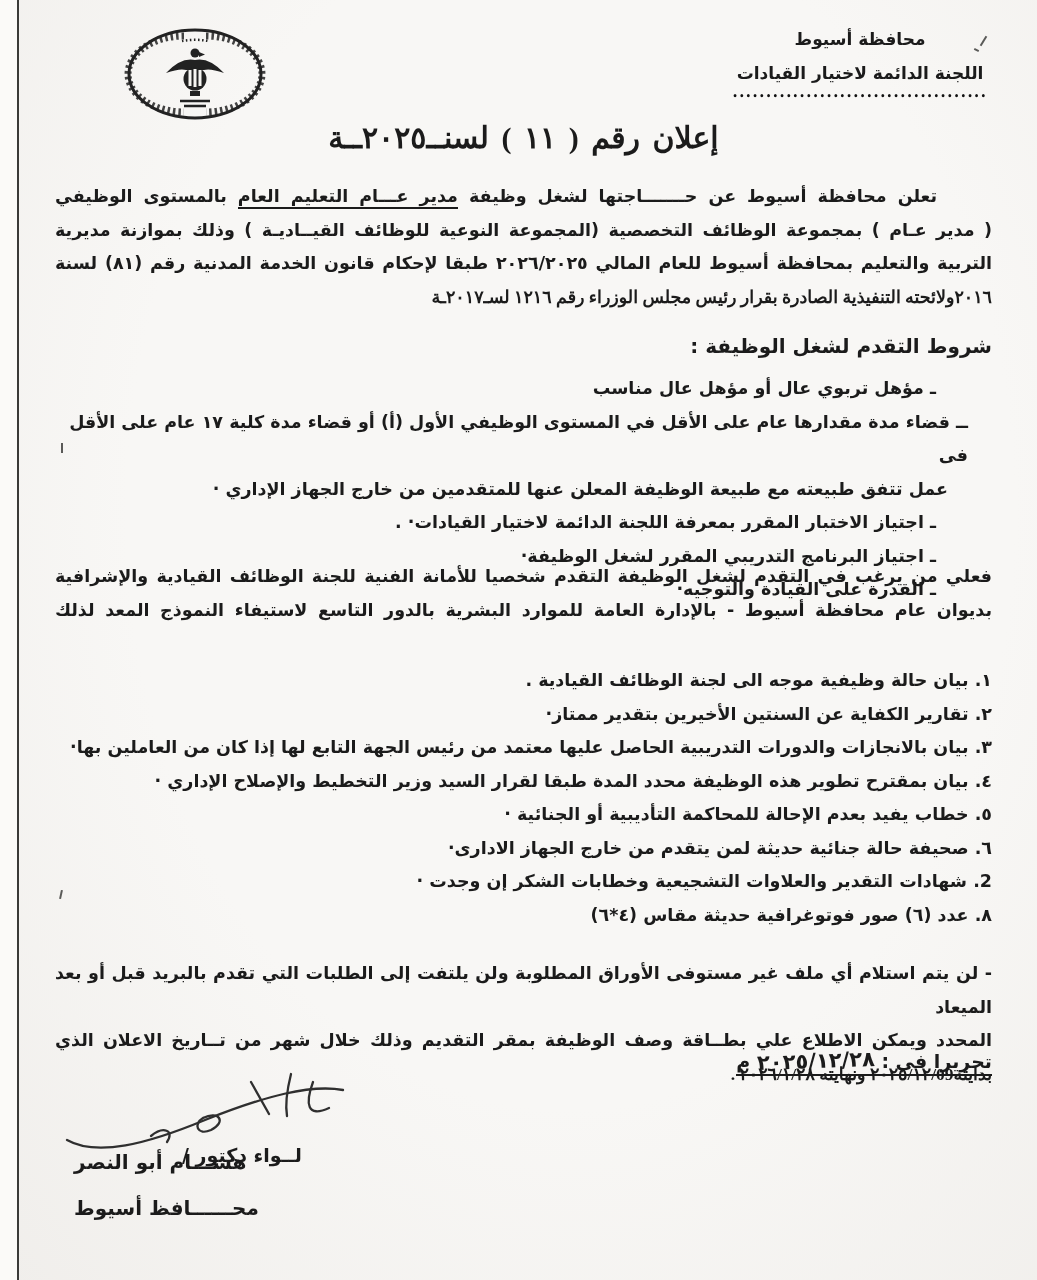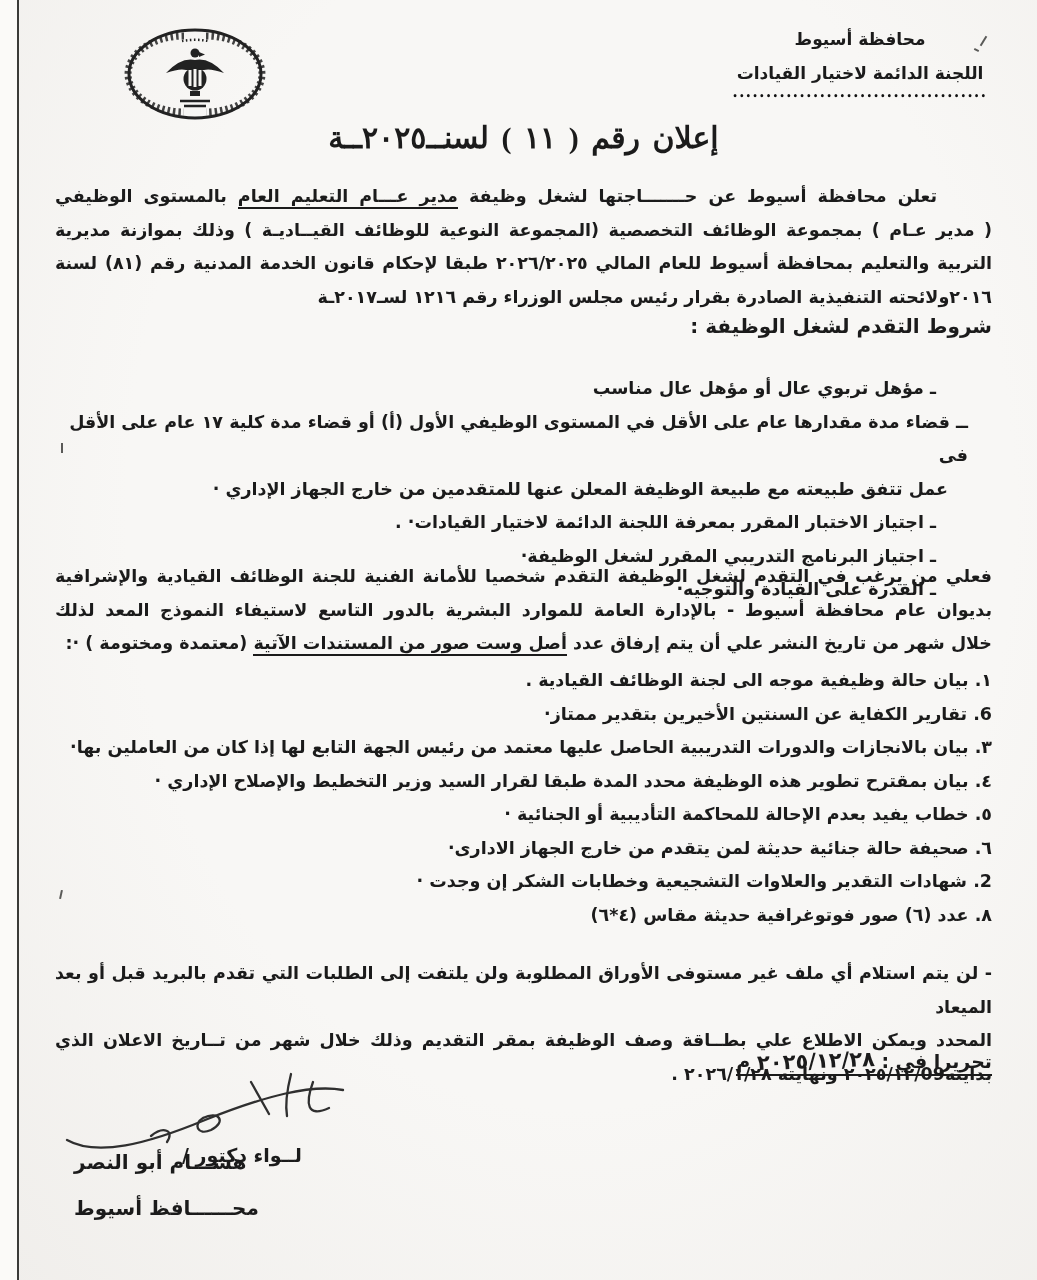--- a/index.html
+++ b/index.html
@@ -33,27 +33,27 @@
     position:absolute;top:120px;left:55px;right:45px;
     text-align:center;font-size:30px;letter-spacing:1.5px;word-spacing:5px;font-family:Liberation Serif, serif;
   }
 
   .sec{position:absolute;left:55px;right:45px;}
   .line{
     font-size:17.5px;line-height:33.5px;
     text-align:justify;text-align-last:justify;-moz-text-align-last:justify;
     overflow:hidden;
   }
-  .line.endline{text-align:right;text-align-last:right;-moz-text-align-last:right;}
+  .line.endline{text-align:right;text-align-last:right;font-family:Liberation Serif, serif;-moz-text-align-last:right;}
   .u{border-bottom:2px solid #1b1b1b;padding-bottom:1px;}
 
   .intro{top:180px;}
   .intro .first{padding-right:55px;}
 
-  .cond-head{top:314px;font-size:20px;text-align:right;}
+  .cond-head{top:334px;font-size:20px;text-align:right;}
   .conds{top:372px;}
   .conds .line{text-align:right;text-align-last:right;}
   .ind1{padding-right:56px;}
   .ind2{padding-right:24px;}
   .ind3{padding-right:44px;}
 
   .app{top:560px;}
 
   .docs{top:664px;text-align:center;}
   .docs .doc{font-size:17.5px;line-height:33.5px;text-align:right;}
@@ -121,26 +121,25 @@
     <div class="line ind2">ــ قضاء مدة مقدارها عام على الأقل في المستوى الوظيفي الأول (أ)  أو قضاء مدة كلية ١٧ عام على الأقل فى</div>
     <div class="line ind3">عمل تتفق طبيعته مع طبيعة الوظيفة المعلن عنها للمتقدمين من خارج الجهاز الإداري ·</div>
     <div class="line ind1">ـ اجتياز الاختبار المقرر بمعرفة اللجنة الدائمة لاختيار القيادات· .</div>
     <div class="line ind1">ـ اجتياز البرنامج التدريبي المقرر لشغل الوظيفة·</div>
     <div class="line ind1">ـ القدرة على القيادة والتوجيه·</div>
   </div>
 
   <div class="sec app">
     <div class="line">فعلي من يرغب في التقدم لشغل الوظيفة التقدم شخصيا للأمانة الفنية للجنة الوظائف القيادية والإشرافية</div>
     <div class="line">بديوان عام محافظة أسيوط - بالإدارة العامة للموارد البشرية بالدور التاسع لاستيفاء النموذج المعد لذلك</div>
-    <div class="line endline"><span>خلال شهر من تاريخ النشر علي أن يتم إرفاق عدد </span><span class="u">أصل وست صور من المستندات الآتية</span><span> (معتمدة ومختومة ) ·:</span></div>
   </div>
 
   <div class="sec docs">
     <div class="doc">١. بيان حالة وظيفية موجه الى لجنة الوظائف القيادية .</div>
-    <div class="doc">6. تقارير الكفاية عن السنتين الأخيرين بتقدير ممتاز·</div>
+    <div class="doc">٢. تقارير الكفاية عن السنتين الأخيرين بتقدير ممتاز·</div>
     <div class="doc">٣. بيان بالانجازات  والدورات التدريبية الحاصل عليها معتمد من رئيس الجهة التابع لها إذا كان من العاملين بها·</div>
     <div class="doc">٤. بيان بمقترح تطوير هذه الوظيفة محدد المدة طبقا لقرار السيد وزير التخطيط والإصلاح الإداري ·</div>
     <div class="doc">٥. خطاب يفيد بعدم الإحالة للمحاكمة التأديبية أو الجنائية ·</div>
     <div class="doc">٦. صحيفة حالة جنائية حديثة لمن يتقدم من خارج الجهاز الادارى·</div>
     <div class="doc">2. شهادات التقدير والعلاوات التشجيعية وخطابات الشكر إن وجدت ·</div>
     <div class="doc">٨. عدد (٦) صور فوتوغرافية حديثة مقاس (٤*٦)</div>
   </div>
 
   <div class="sec notes">
     <div class="line">- لن يتم استلام أي ملف غير مستوفى الأوراق المطلوبة ولن يلتفت إلى الطلبات التي تقدم بالبريد قبل أو بعد الميعاد</div>

